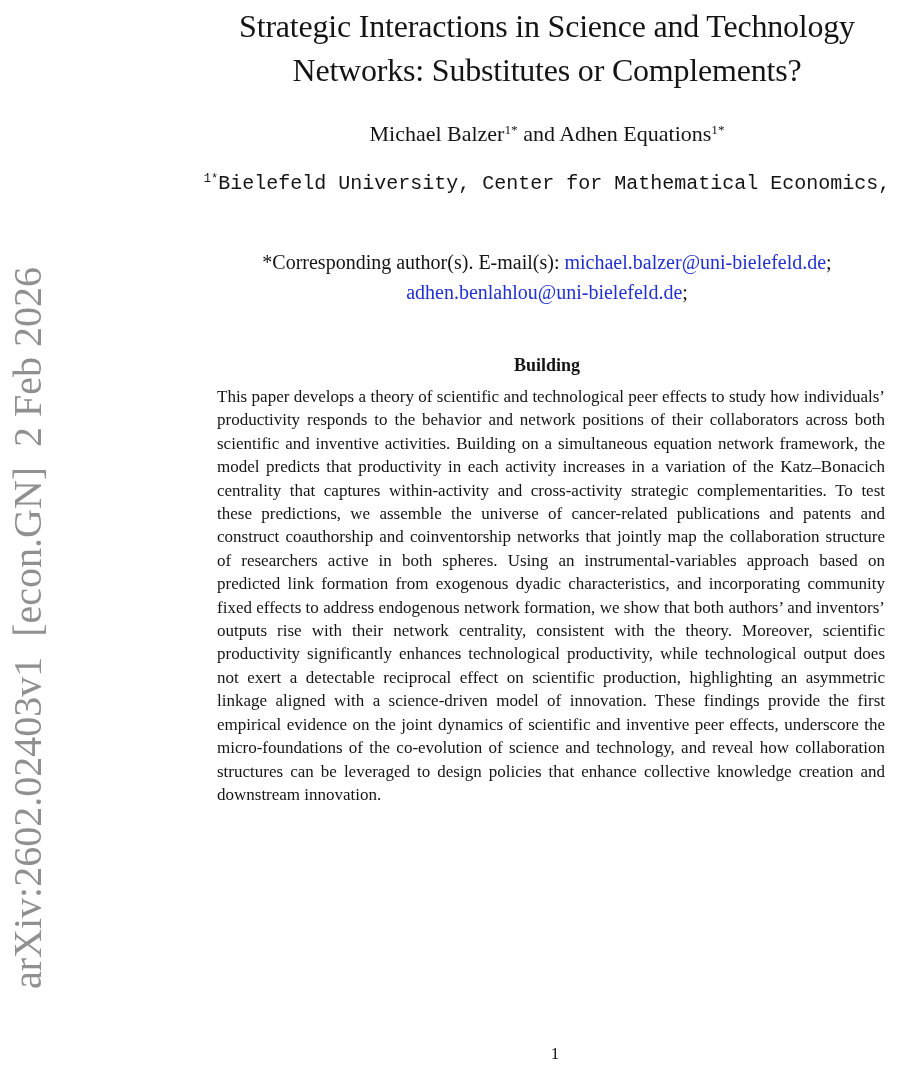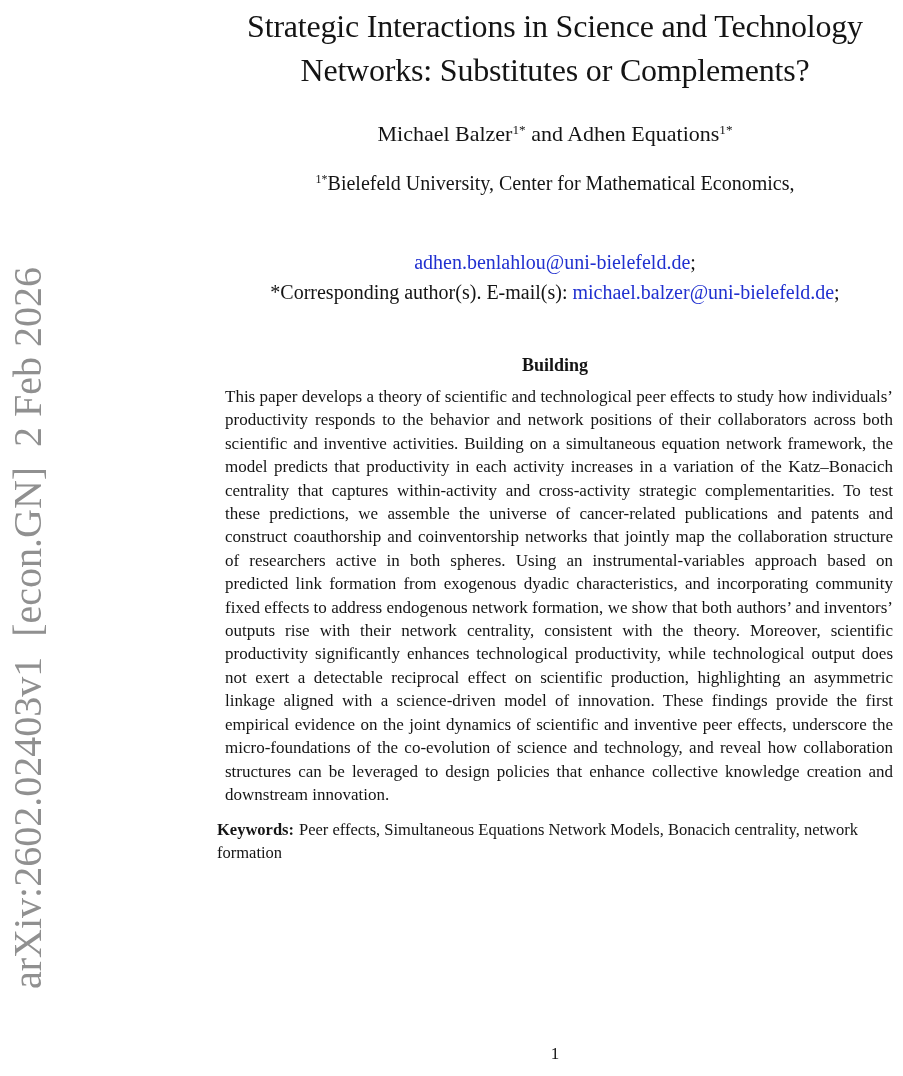--- a/index.html
+++ b/index.html
@@ -23,21 +23,21 @@
     transform-origin: 0 0;
     font-size: 40px;
     line-height: 46px;
     color: #909090;
     white-space: pre;
   }
 
   
   .content {
     position: absolute;
-    left: 209px;
+    left: 201px;
     top: 0;
     width: 692px;
   }
 
   .title {
     margin: 4px -34px 0;
     text-align: center;
     font-size: 32px;
     line-height: 44px;
     font-weight: normal;
@@ -57,20 +57,21 @@
     vertical-align: baseline;
     position: relative;
     top: -0.55em;
   }
 
   .affil {
     margin-top: 17px;
     text-align: center;
     font-size: 20px;
     line-height: 29px;
+    font-family: Liberation Mono, monospace;
   }
 
   .corr {
     margin-top: 46px;
     text-align: center;
     font-size: 20px;
     line-height: 30px;
   }
   a.email {
     color: #2030d0;
@@ -125,25 +126,24 @@
     <span class="tline">Networks: Substitutes or Complements?</span>
   </h1>
 
   <div class="authors"><span>Michael Balzer</span><sup class="affmark">1*</sup><span> and </span><span>Adhen Equations</span><sup class="affmark">1*</sup></div>
 
   <div class="affil">
     <div><sup class="affmark">1*</sup><span>Bielefeld University, Center for Mathematical Economics,</span></div>
   </div>
 
   <div class="corr">
+    <div><span>*Corresponding author(s). E-mail(s): </span><a class="email">michael.balzer@uni-bielefeld.de</a><span>;</span></div>
     <div><a class="email">adhen.benlahlou@uni-bielefeld.de</a><span>;</span></div>
-    <div><span>*Corresponding author(s). E-mail(s): </span><a class="email">michael.balzer@uni-bielefeld.de</a><span>;</span></div>
   </div>
 
   <div class="abs-head">Building</div>
 
   <p class="abs-body">This paper develops a theory of scientific and technological peer effects to study how individuals’ productivity responds to the behavior and network positions of their collaborators across both scientific and inventive activities. Building on a simultaneous equation network framework, the model predicts that productivity in each activity increases in a variation of the Katz–Bonacich centrality that captures within-activity and cross-activity strategic complementarities. To test these predictions, we assemble the universe of cancer-related publications and patents and construct coauthorship and coinventorship networks that jointly map the collaboration structure of researchers active in both spheres. Using an instrumental-variables approach based on predicted link formation from exogenous dyadic characteristics, and incorporating community fixed effects to address endogenous network formation, we show that both authors’ and inventors’ outputs rise with their network centrality, consistent with the theory. Moreover, scientific productivity significantly enhances technological productivity, while technological output does not exert a detectable reciprocal effect on scientific production, highlighting an asymmetric linkage aligned with a science-driven model of innovation. These findings provide the first empirical evidence on the joint dynamics of scientific and inventive peer effects, underscore the micro-foundations of the co-evolution of science and technology, and reveal how collaboration structures can be leveraged to design policies that enhance collective knowledge creation and downstream innovation.</p>
 
-  <p class="keywords"><span class="kw-label">Keywords:</span><span>Peer effects, Simultaneous Equations Network Models, Bonacich centrality, network formation</span></p>
 
 </main>
 
 <div class="pageno">1</div>
 
 </body></html>

